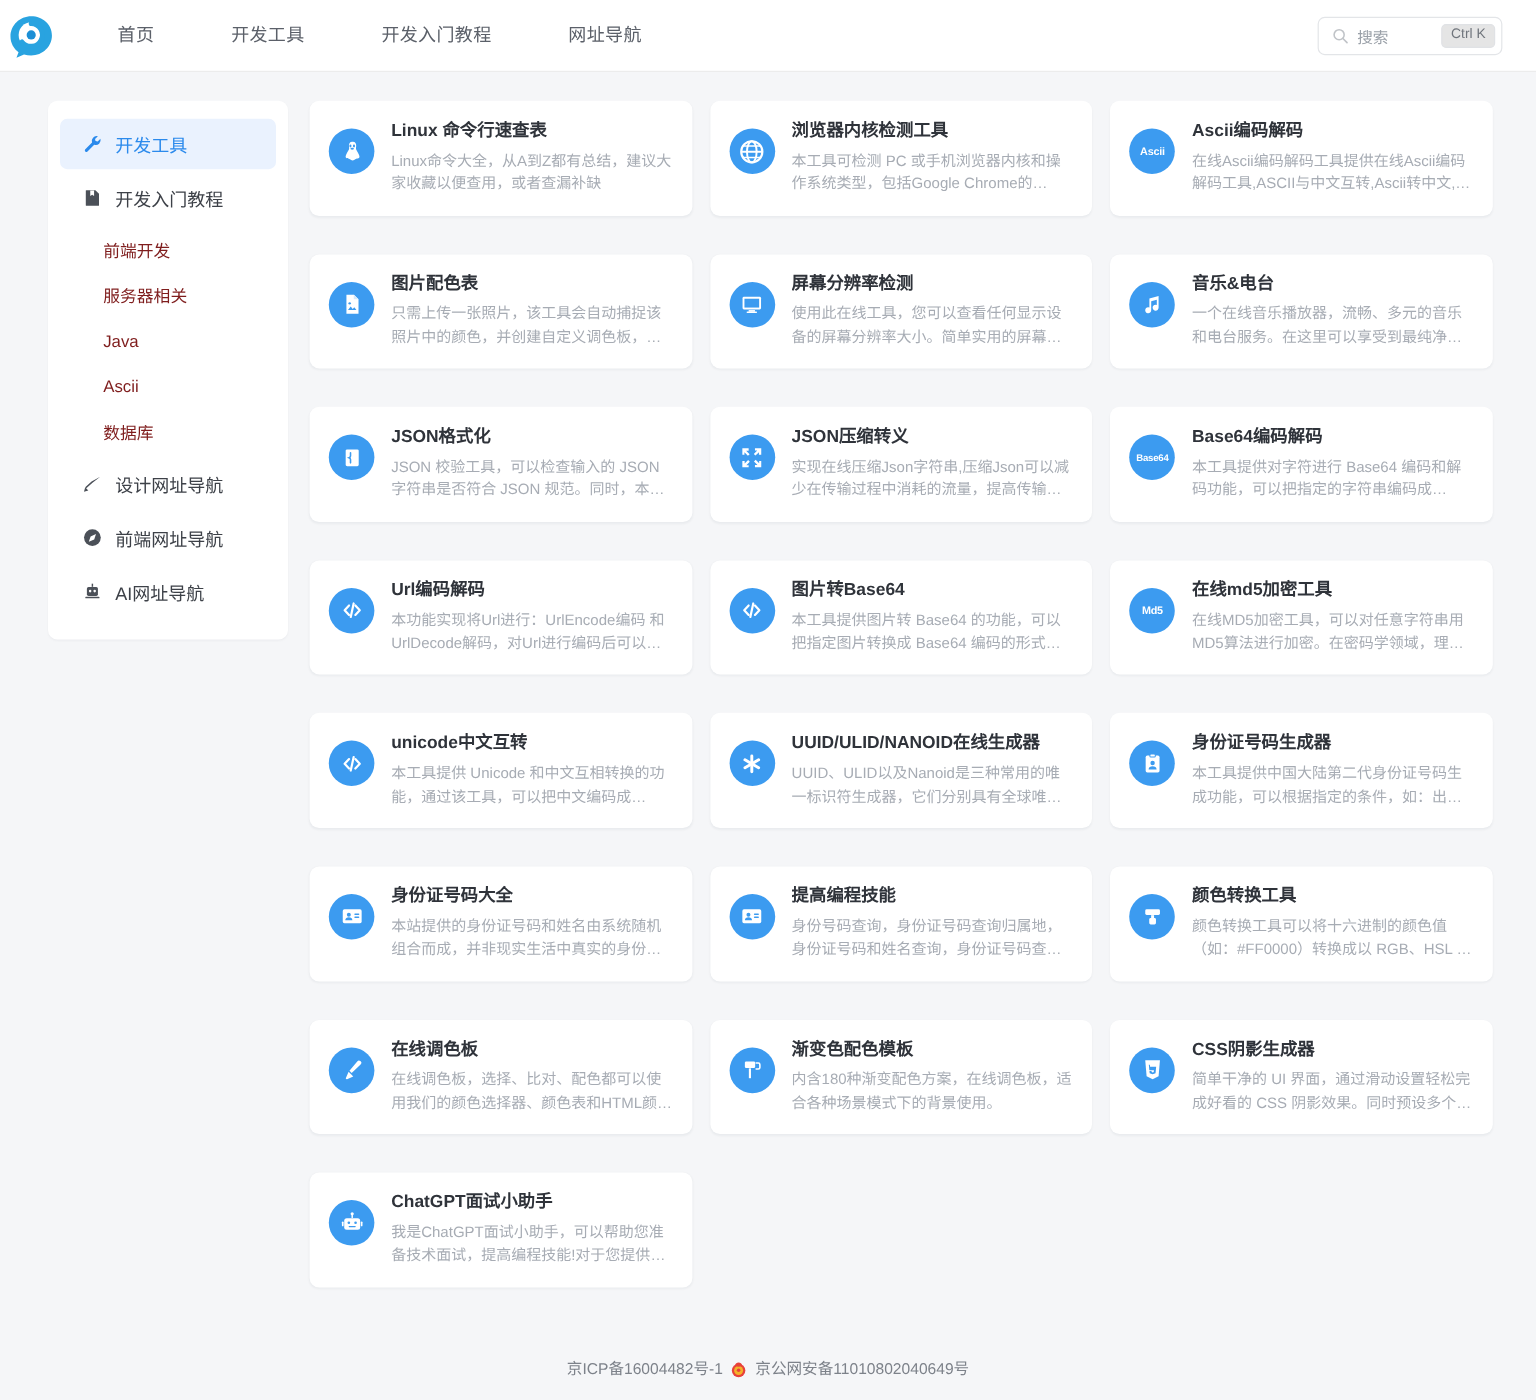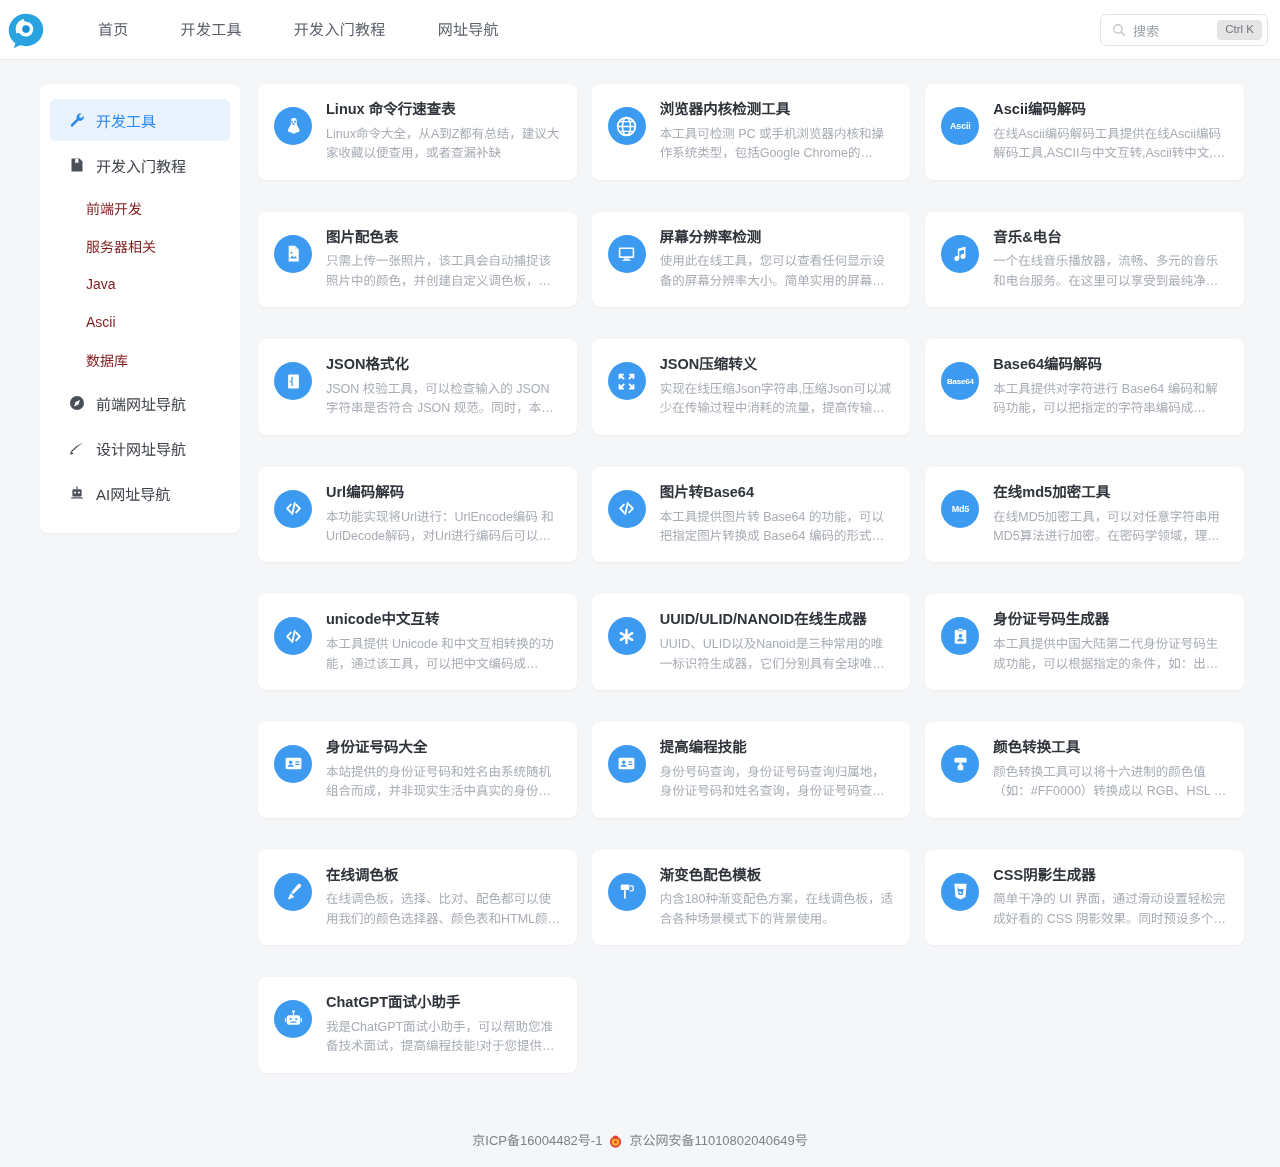--- a/index.html
+++ b/index.html
@@ -28,37 +28,37 @@
     margin-left: 4px;
     margin-right: 26px;
     display: flex;
     align-items: center;
     justify-content: center;
     flex: 0 0 auto;
   }
   .nav {
     display: flex;
     align-items: center;
-    gap: 4px;
+    gap: 16px;
   }
   .nav-item {
     font-size: 15px;
     color: #5b6069;
     padding: 0 24px;
     line-height: 58px;
     cursor: pointer;
     white-space: nowrap;
     letter-spacing: 0.3px;
   }
 
   .search-box {
     position: absolute;
-    right: 12px;
+    right: 28px;
     top: 14px;
-    width: 168px;
+    width: 154px;
     height: 32px;
     border: 1px solid #e3e5e8;
     border-radius: 6px;
     background: #fff;
     display: flex;
     align-items: center;
     padding: 0 5px 0 11px;
     cursor: text;
   }
   .search-icon { width: 14px; height: 14px; flex: 0 0 auto; opacity: .55; }
@@ -259,35 +259,35 @@
 
     <div class="side-sub">前端开发</div>
     <div class="side-sub">服务器相关</div>
     <div class="side-sub">Java</div>
     <div class="side-sub">Ascii</div>
     <div class="side-sub">数据库</div>
 
     <div class="side-item">
       <span class="si-icon">
         <svg viewBox="0 0 16 16" width="16" height="16">
+            <path d="M14.5 2.3 7.3 6.2 2 11l.9.9L8.1 7.3l6.4-5z" fill="#4b5058"></path>
+            <path d="M2 11.1 1 14.8l3.6-1.1z" fill="#4b5058"></path>
+          </svg>
+      </span>
+      <span>设计网址导航</span>
+    </div>
+
+    <div class="side-item">
+      <span class="si-icon">
+        <svg viewBox="0 0 16 16" width="16" height="16">
             <circle cx="8" cy="8" r="7" fill="#4b5058"></circle>
             <path d="M11 5 6.5 7 5 11.5 9.5 9.5z" fill="#ffffff"></path>
           </svg>
       </span>
       <span>前端网址导航</span>
-    </div>
-
-    <div class="side-item">
-      <span class="si-icon">
-        <svg viewBox="0 0 16 16" width="16" height="16">
-            <path d="M14.5 2.3 7.3 6.2 2 11l.9.9L8.1 7.3l6.4-5z" fill="#4b5058"></path>
-            <path d="M2 11.1 1 14.8l3.6-1.1z" fill="#4b5058"></path>
-          </svg>
-      </span>
-      <span>设计网址导航</span>
     </div>
 
     <div class="side-item">
       <span class="si-icon">
         <svg viewBox="0 0 16 16" width="16" height="16">
             <rect x="3.4" y="4.2" width="9.2" height="7.4" rx="1.4" fill="#4b5058"></rect>
             <circle cx="6.1" cy="7.6" r="1.05" fill="#fff"></circle>
             <circle cx="9.9" cy="7.6" r="1.05" fill="#fff"></circle>
             <rect x="7.4" y="1.4" width="1.2" height="2.6" fill="#4b5058"></rect>
             <rect x="2.1" y="12.3" width="11.8" height="1.3" rx=".5" fill="#4b5058"></rect>

